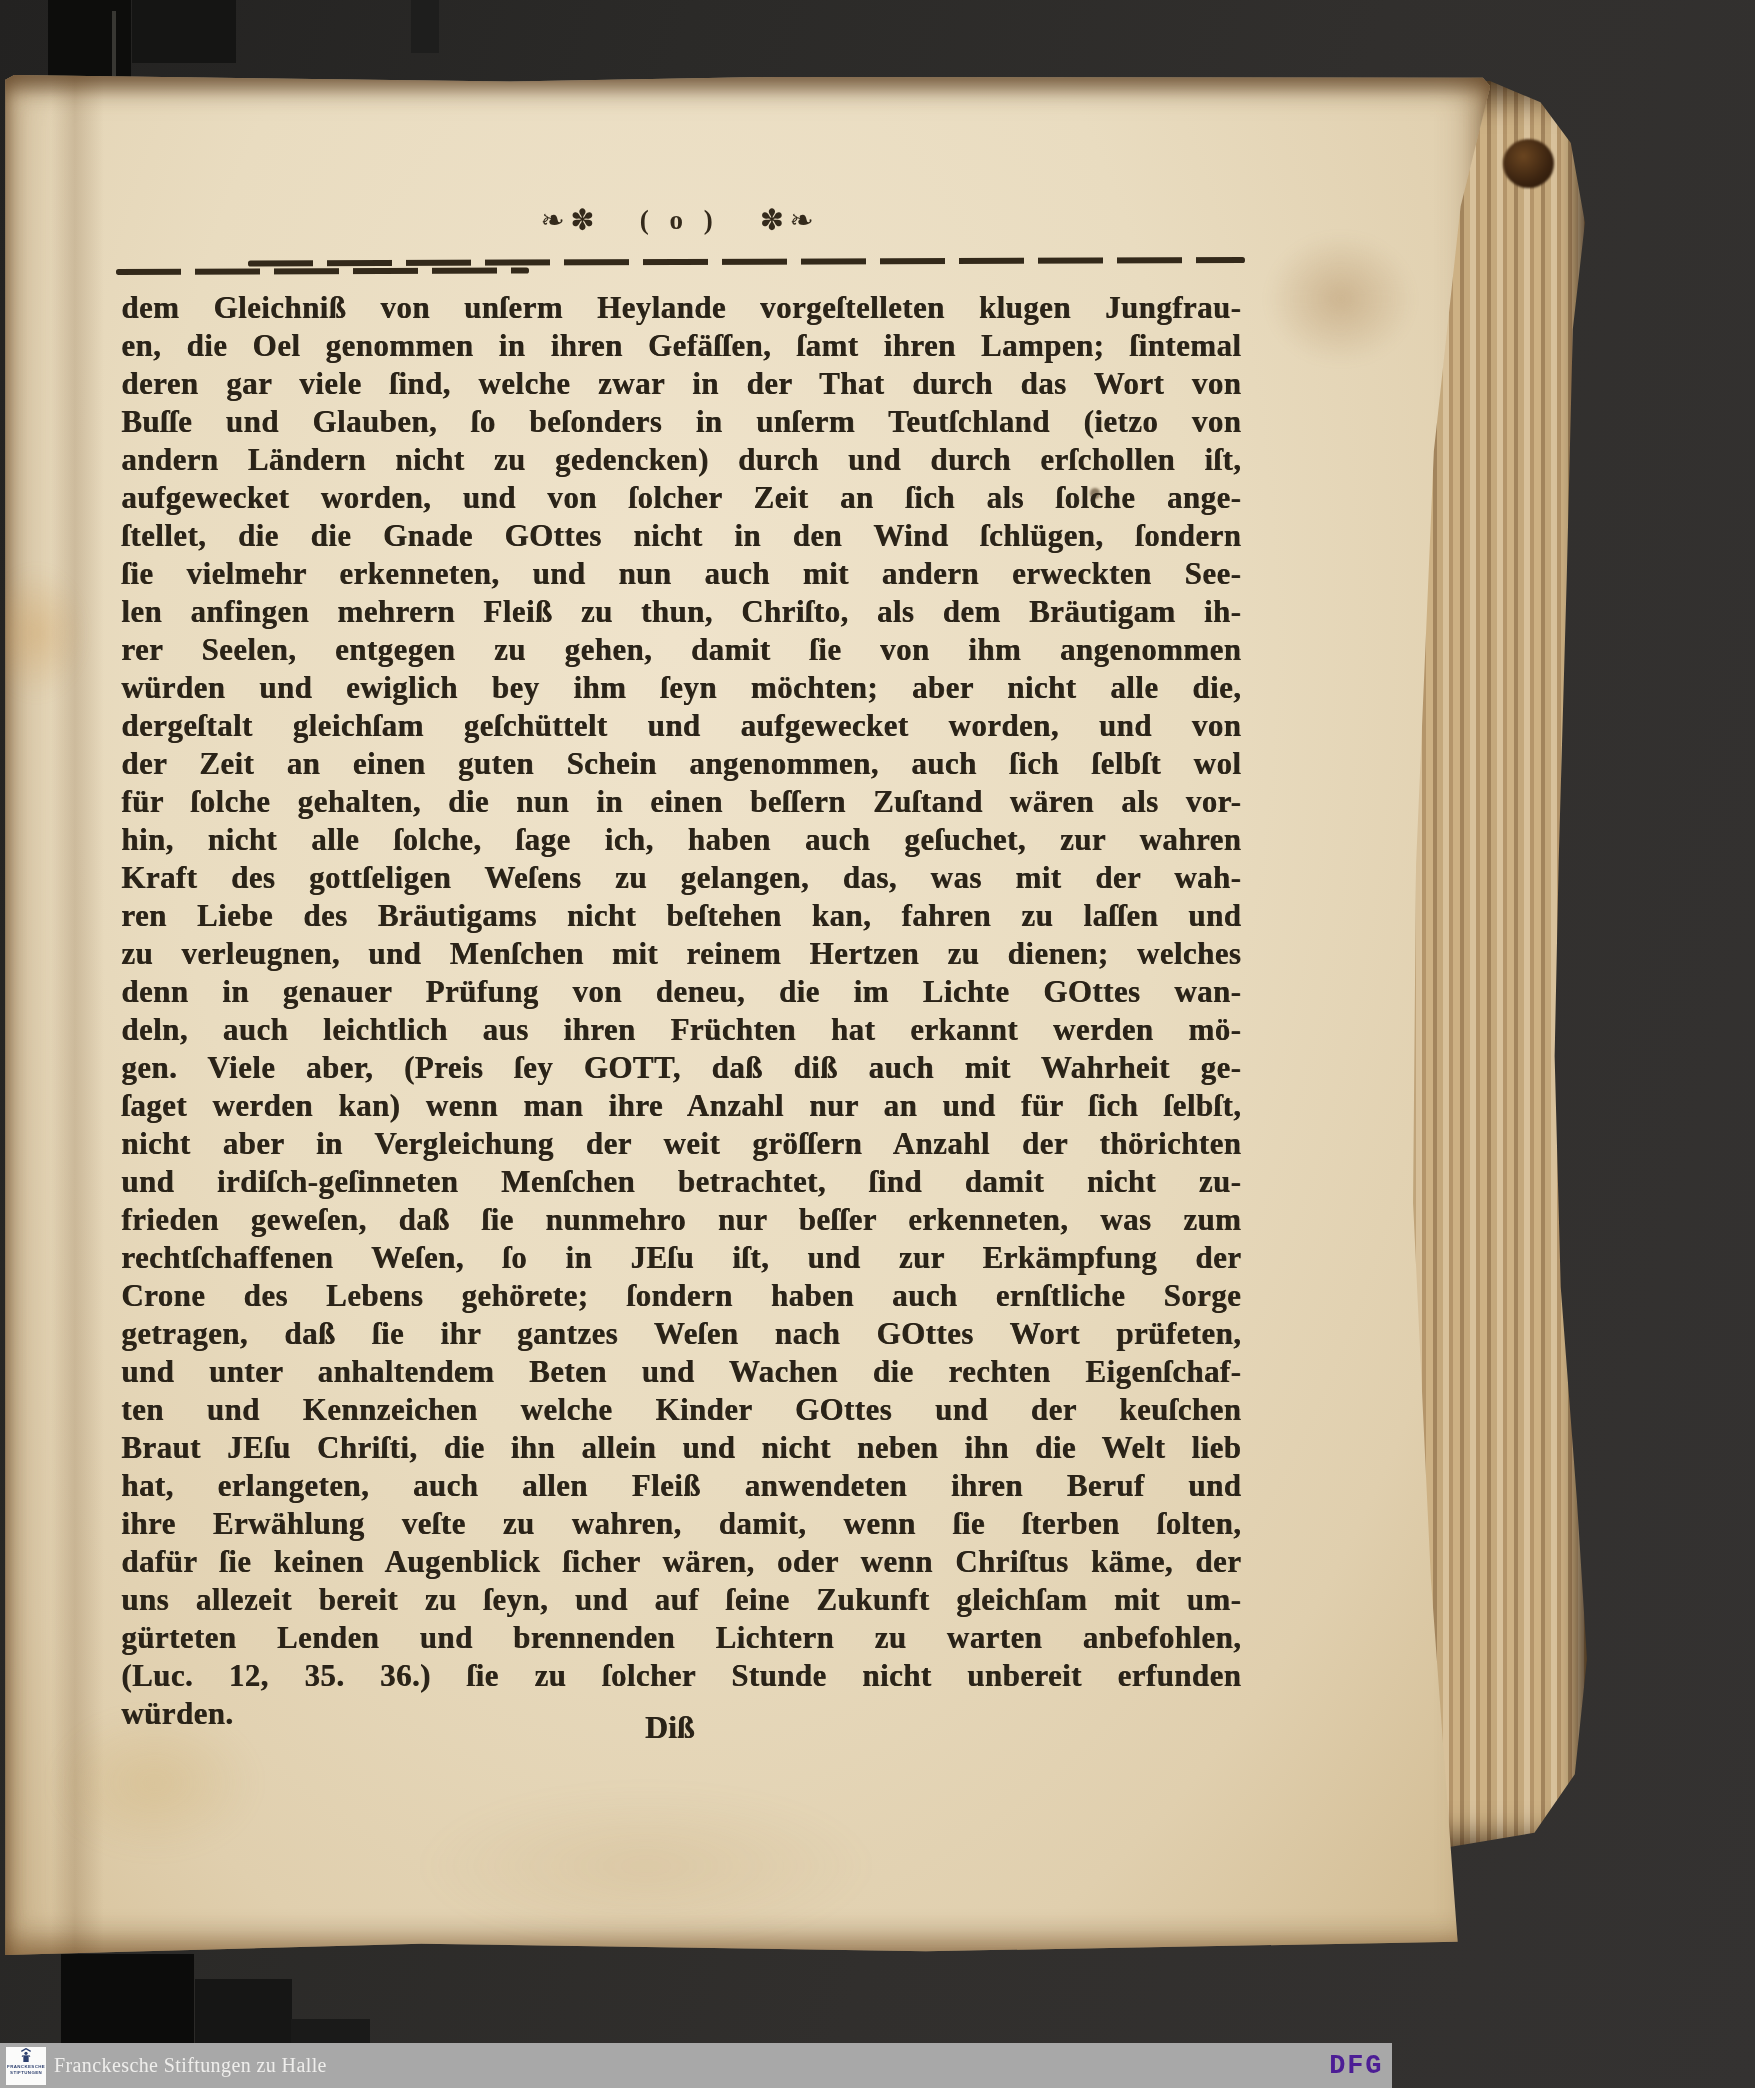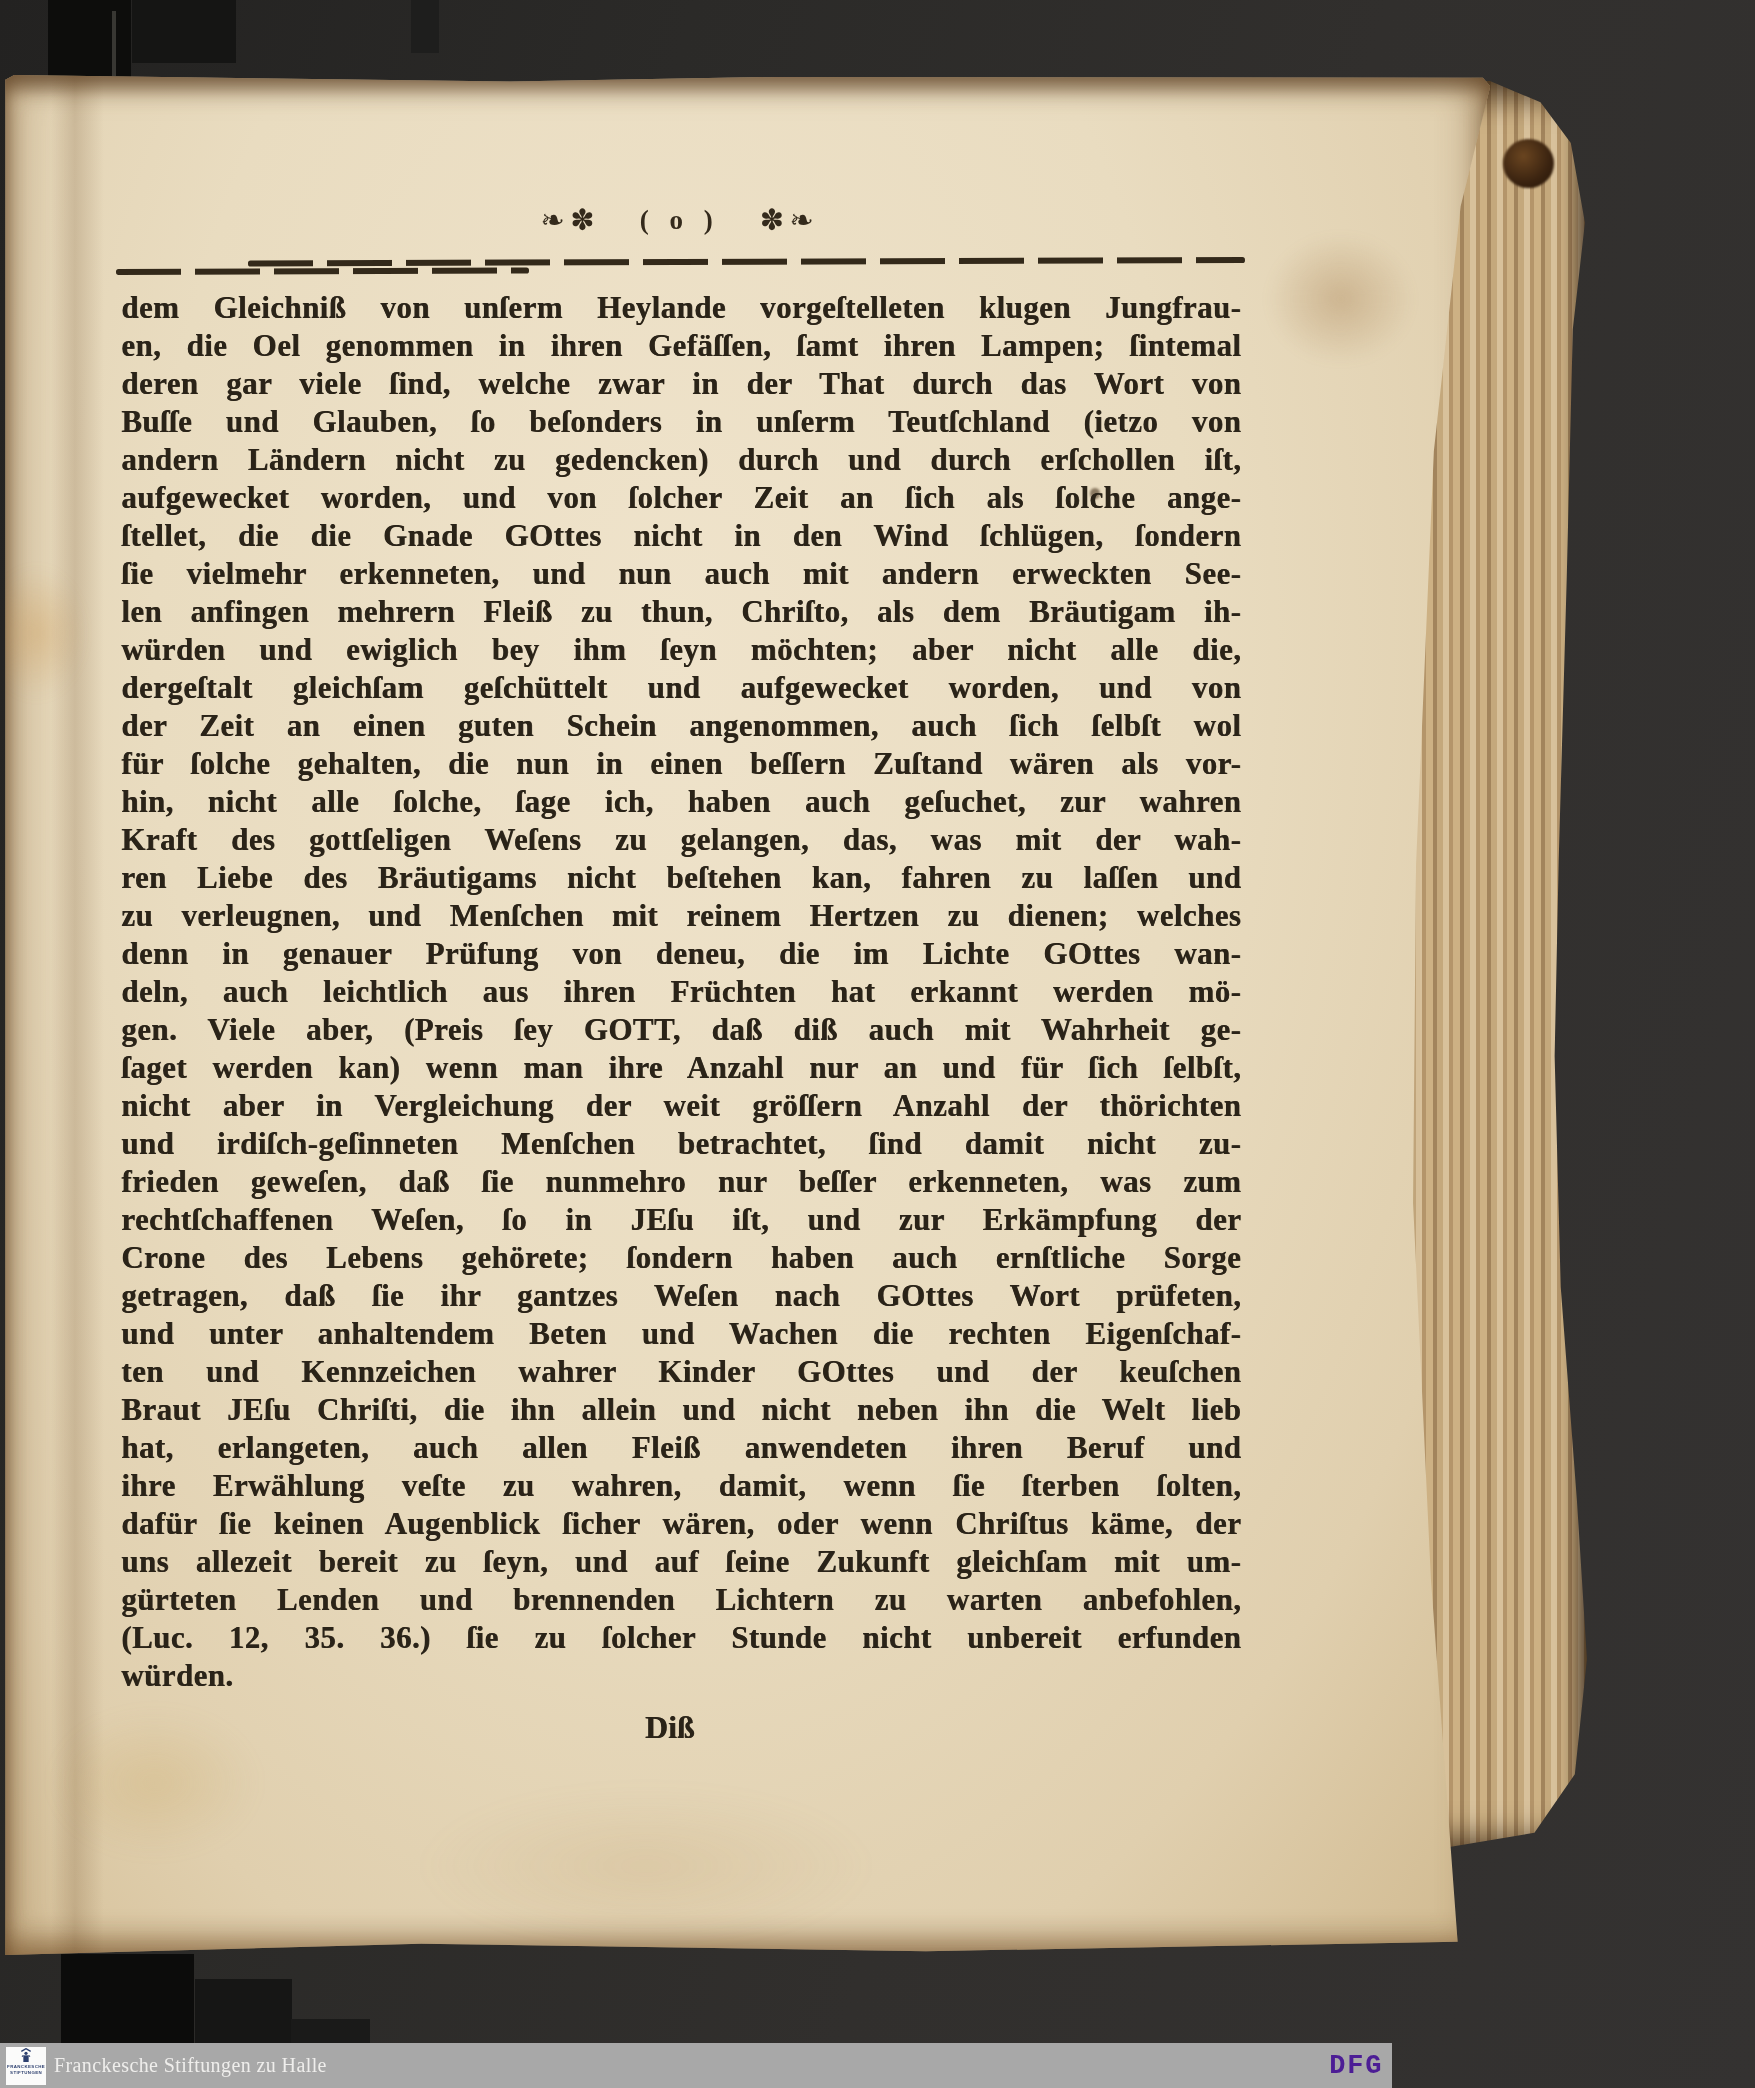--- a/index.html
+++ b/index.html
@@ -97,40 +97,41 @@
     <div class="textblock" id="textblock">
         <div class="line">dem Gleichniß von unſerm Heylande vorgeſtelleten klugen Jungfrau-</div>
         <div class="line">en, die Oel genommen in ihren Gefäſſen, ſamt ihren Lampen; ſintemal</div>
         <div class="line">deren gar viele ſind, welche zwar in der That durch das Wort von</div>
         <div class="line">Buſſe und Glauben, ſo beſonders in unſerm Teutſchland (ietzo von</div>
         <div class="line">andern Ländern nicht zu gedencken) durch und durch erſchollen iſt,</div>
         <div class="line">aufgewecket worden, und von ſolcher Zeit an ſich als ſolche ange-</div>
         <div class="line">ſtellet, die die Gnade GOttes nicht in den Wind ſchlügen, ſondern</div>
         <div class="line">ſie vielmehr erkenneten, und nun auch mit andern erweckten See-</div>
         <div class="line">len anfingen mehrern Fleiß zu thun, Chriſto, als dem Bräutigam ih-</div>
+        <div class="line">rer Seelen, entgegen zu gehen, damit ſie von ihm angenommen</div>
         <div class="line">würden und ewiglich bey ihm ſeyn möchten; aber nicht alle die,</div>
         <div class="line">dergeſtalt gleichſam geſchüttelt und aufgewecket worden, und von</div>
         <div class="line">der Zeit an einen guten Schein angenommen, auch ſich ſelbſt wol</div>
         <div class="line">für ſolche gehalten, die nun in einen beſſern Zuſtand wären als vor-</div>
         <div class="line">hin, nicht alle ſolche, ſage ich, haben auch geſuchet, zur wahren</div>
         <div class="line">Kraft des gottſeligen Weſens zu gelangen, das, was mit der wah-</div>
         <div class="line">ren Liebe des Bräutigams nicht beſtehen kan, fahren zu laſſen und</div>
         <div class="line">zu verleugnen, und Menſchen mit reinem Hertzen zu dienen; welches</div>
         <div class="line">denn in genauer Prüfung von deneu, die im Lichte GOttes wan-</div>
         <div class="line">deln, auch leichtlich aus ihren Früchten hat erkannt werden mö-</div>
         <div class="line">gen. Viele aber, (Preis ſey GOTT, daß diß auch mit Wahrheit ge-</div>
         <div class="line">ſaget werden kan) wenn man ihre Anzahl nur an und für ſich ſelbſt,</div>
         <div class="line">nicht aber in Vergleichung der weit gröſſern Anzahl der thörichten</div>
         <div class="line">und irdiſch-geſinneten Menſchen betrachtet, ſind damit nicht zu-</div>
         <div class="line">frieden geweſen, daß ſie nunmehro nur beſſer erkenneten, was zum</div>
         <div class="line">rechtſchaffenen Weſen, ſo in JEſu iſt, und zur Erkämpfung der</div>
         <div class="line">Crone des Lebens gehörete; ſondern haben auch ernſtliche Sorge</div>
         <div class="line">getragen, daß ſie ihr gantzes Weſen nach GOttes Wort prüfeten,</div>
         <div class="line">und unter anhaltendem Beten und Wachen die rechten Eigenſchaf-</div>
-        <div class="line">ten und Kennzeichen wahrer Kinder GOttes und der keuſchen</div>
+        <div class="line">ten und Kennzeichen welche Kinder GOttes und der keuſchen</div>
         <div class="line">Braut JEſu Chriſti, die ihn allein und nicht neben ihn die Welt lieb</div>
         <div class="line">hat, erlangeten, auch allen Fleiß anwendeten ihren Beruf und</div>
         <div class="line">ihre Erwählung veſte zu wahren, damit, wenn ſie ſterben ſolten,</div>
         <div class="line">dafür ſie keinen Augenblick ſicher wären, oder wenn Chriſtus käme, der</div>
         <div class="line">uns allezeit bereit zu ſeyn, und auf ſeine Zukunft gleichſam mit um-</div>
         <div class="line">gürteten Lenden und brennenden Lichtern zu warten anbefohlen,</div>
         <div class="line">(Luc. 12, 35. 36.) ſie zu ſolcher Stunde nicht unbereit erfunden</div>
         <div class="line">würden.</div>
       </div>
 

